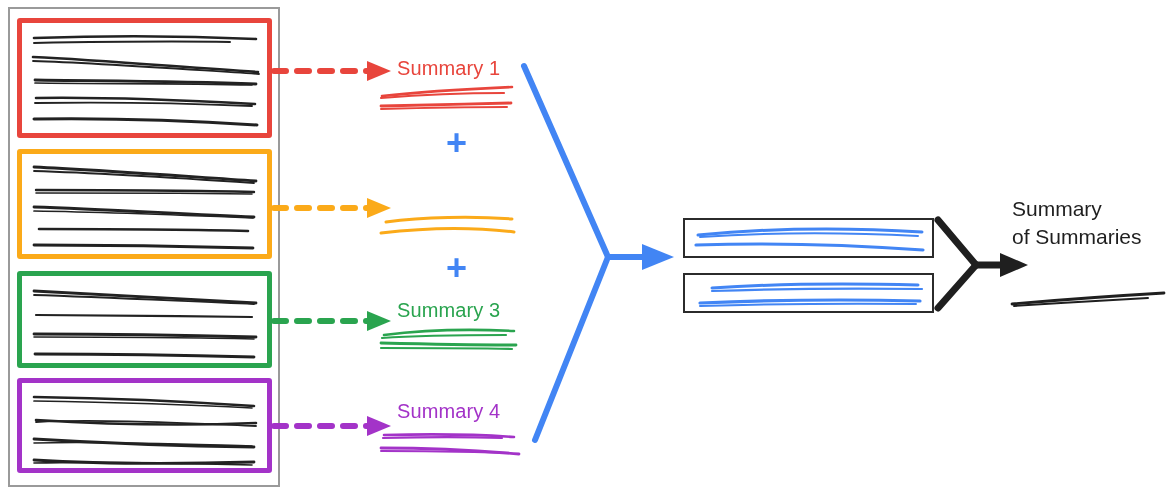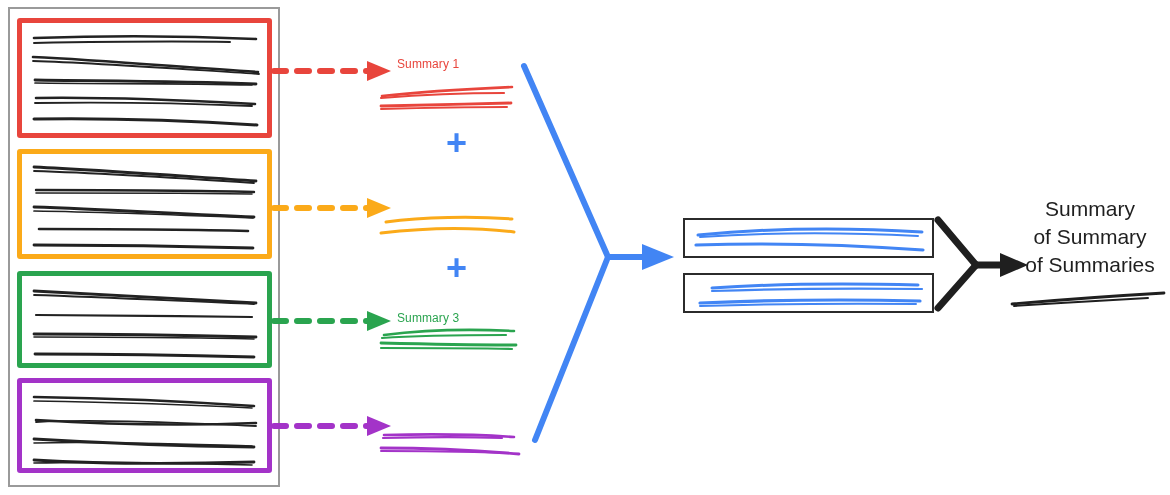--- a/index.html
+++ b/index.html
@@ -34,21 +34,21 @@
   .docbox {
     box-sizing: border-box;
     border-width: 5px;
     border-style: solid;
     border-radius: 3px;
     background: #ffffff;
   }
 
   
   .summary-label {
-    font-size: 12px;
+    font-size: 20px;
     font-weight: 400;
     white-space: nowrap;
     letter-spacing: 0.1px;
   }
 
   
   .plus {
     color: #4285f4;
     font-size: 36px;
     font-weight: 700;
@@ -71,21 +71,21 @@
     box-sizing: border-box;
     border: 2.5px solid #2b2b2b;
     background: #ffffff;
   }
 
   
   .final-title {
     color: #1f1f1f;
     font-size: 21px;
     font-weight: 400;
-    text-align: center;
+    text-align: left;
     line-height: 1.33;
     white-space: nowrap;
   }
 
   svg { display: block; overflow: visible; }
 </style>
 </head>
 <body>
 
 <div id="canvas">
@@ -197,32 +197,33 @@
     <svg width="140" height="28" viewBox="0 0 140 28">
       <g stroke="#fbaa19" fill="none" stroke-linecap="round">
         <path d="M8,10 C45,5 95,4 134,7" stroke-width="3.0"></path>
         <path d="M3,21 C45,16 95,15 136,20" stroke-width="3.0"></path>
       </g>
     </svg>
   </div>
 
   <div class="abs plus" style="left:446px; top:250px;">+</div>
 
-  <div class="abs summary-label" style="left:397px; top:299px; color:#2aa44f;margin-top:12px;">Summary 3</div>
+  <div class="abs summary-label" style="left:397px; top:299px; color:#2aa44f;">Summary 3</div>
   <div class="abs" style="left:378px; top:326px;">
     <svg width="140" height="28" viewBox="0 0 140 28">
       <g stroke="#2aa44f" fill="none" stroke-linecap="round">
         <path d="M6,9 C45,4 95,3 136,5" stroke-width="2.6"></path>
         <path d="M4,12 C45,9 95,9 128,9" stroke-width="2.2"></path>
         <path d="M3,17 C45,18 95,19 138,19" stroke-width="2.8"></path>
         <path d="M3,22 C45,22 95,22 134,23" stroke-width="2.2"></path>
       </g>
     </svg>
   </div>
 
+  <div class="abs summary-label" style="left:397px; top:400px; color:#a333c8;">Summary 4</div>
   <div class="abs" style="left:378px; top:427px;">
     <svg width="145" height="30" viewBox="0 0 145 30">
       <g stroke="#a333c8" fill="none" stroke-linecap="round">
         <path d="M6,8 C45,7 95,7 136,10" stroke-width="2.6"></path>
         <path d="M5,11 C45,10 95,10 124,11" stroke-width="2.2"></path>
         <path d="M3,21 C45,21 95,23 141,27" stroke-width="2.8"></path>
         <path d="M3,24 C45,24 95,25 132,26" stroke-width="2.0"></path>
       </g>
     </svg>
   </div>
@@ -266,21 +267,20 @@
         <path d="M6,5 L44,50"></path>
         <path d="M6,93 L44,50"></path>
         <path d="M44,50 L72,50"></path>
       </g>
       <polygon points="68,38 96,50 68,62" fill="#1f1f1f"></polygon>
     </svg>
   </div>
 
   <div class="abs final-title" style="left:1012px; top:195px; width:156px;">
     <div>Summary</div>
-    <div>of Summary</div>
     <div>of Summaries</div>
   </div>
 
   <div class="abs" style="left:1008px; top:290px;">
     <svg width="160" height="22" viewBox="0 0 160 22">
       <g stroke="#1f1f1f" fill="none" stroke-linecap="round">
         <path d="M4,14 C50,10 105,6 156,3" stroke-width="2.8"></path>
         <path d="M6,16 C50,13 100,10 140,8" stroke-width="2.0"></path>
       </g>
     </svg>

